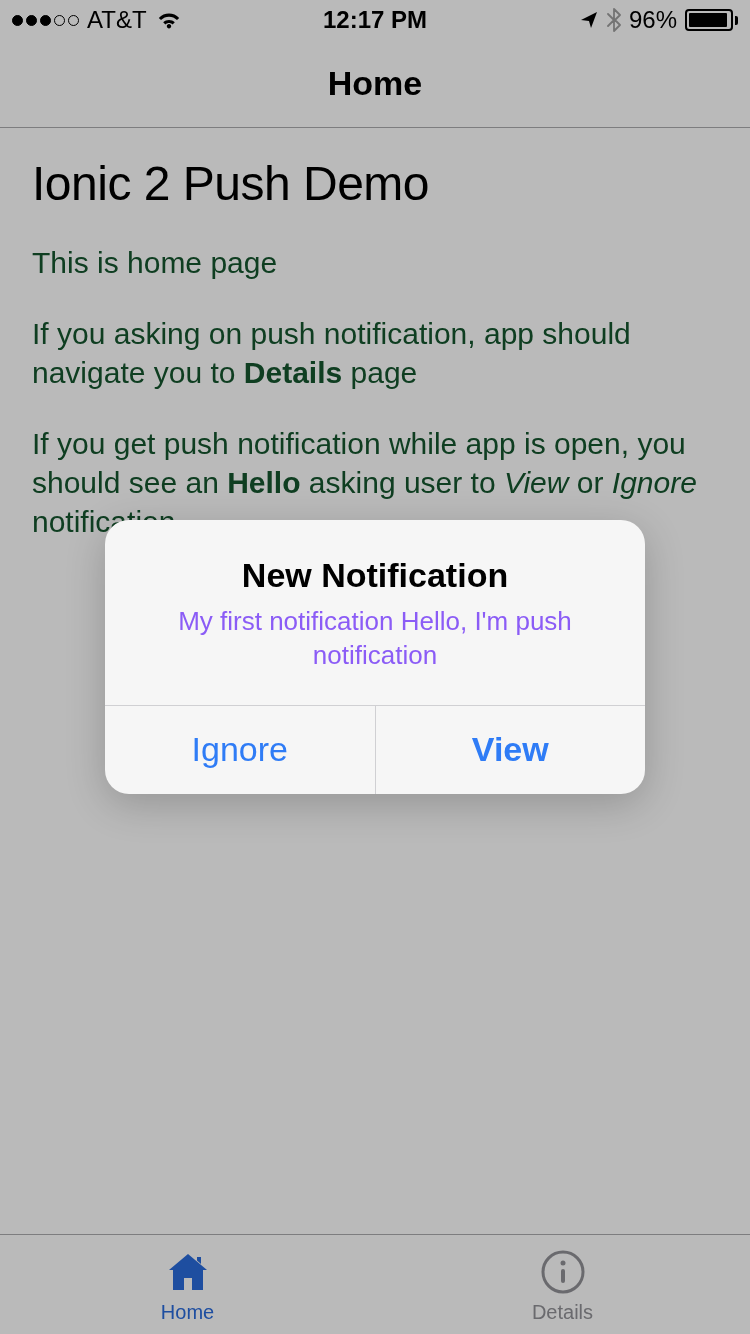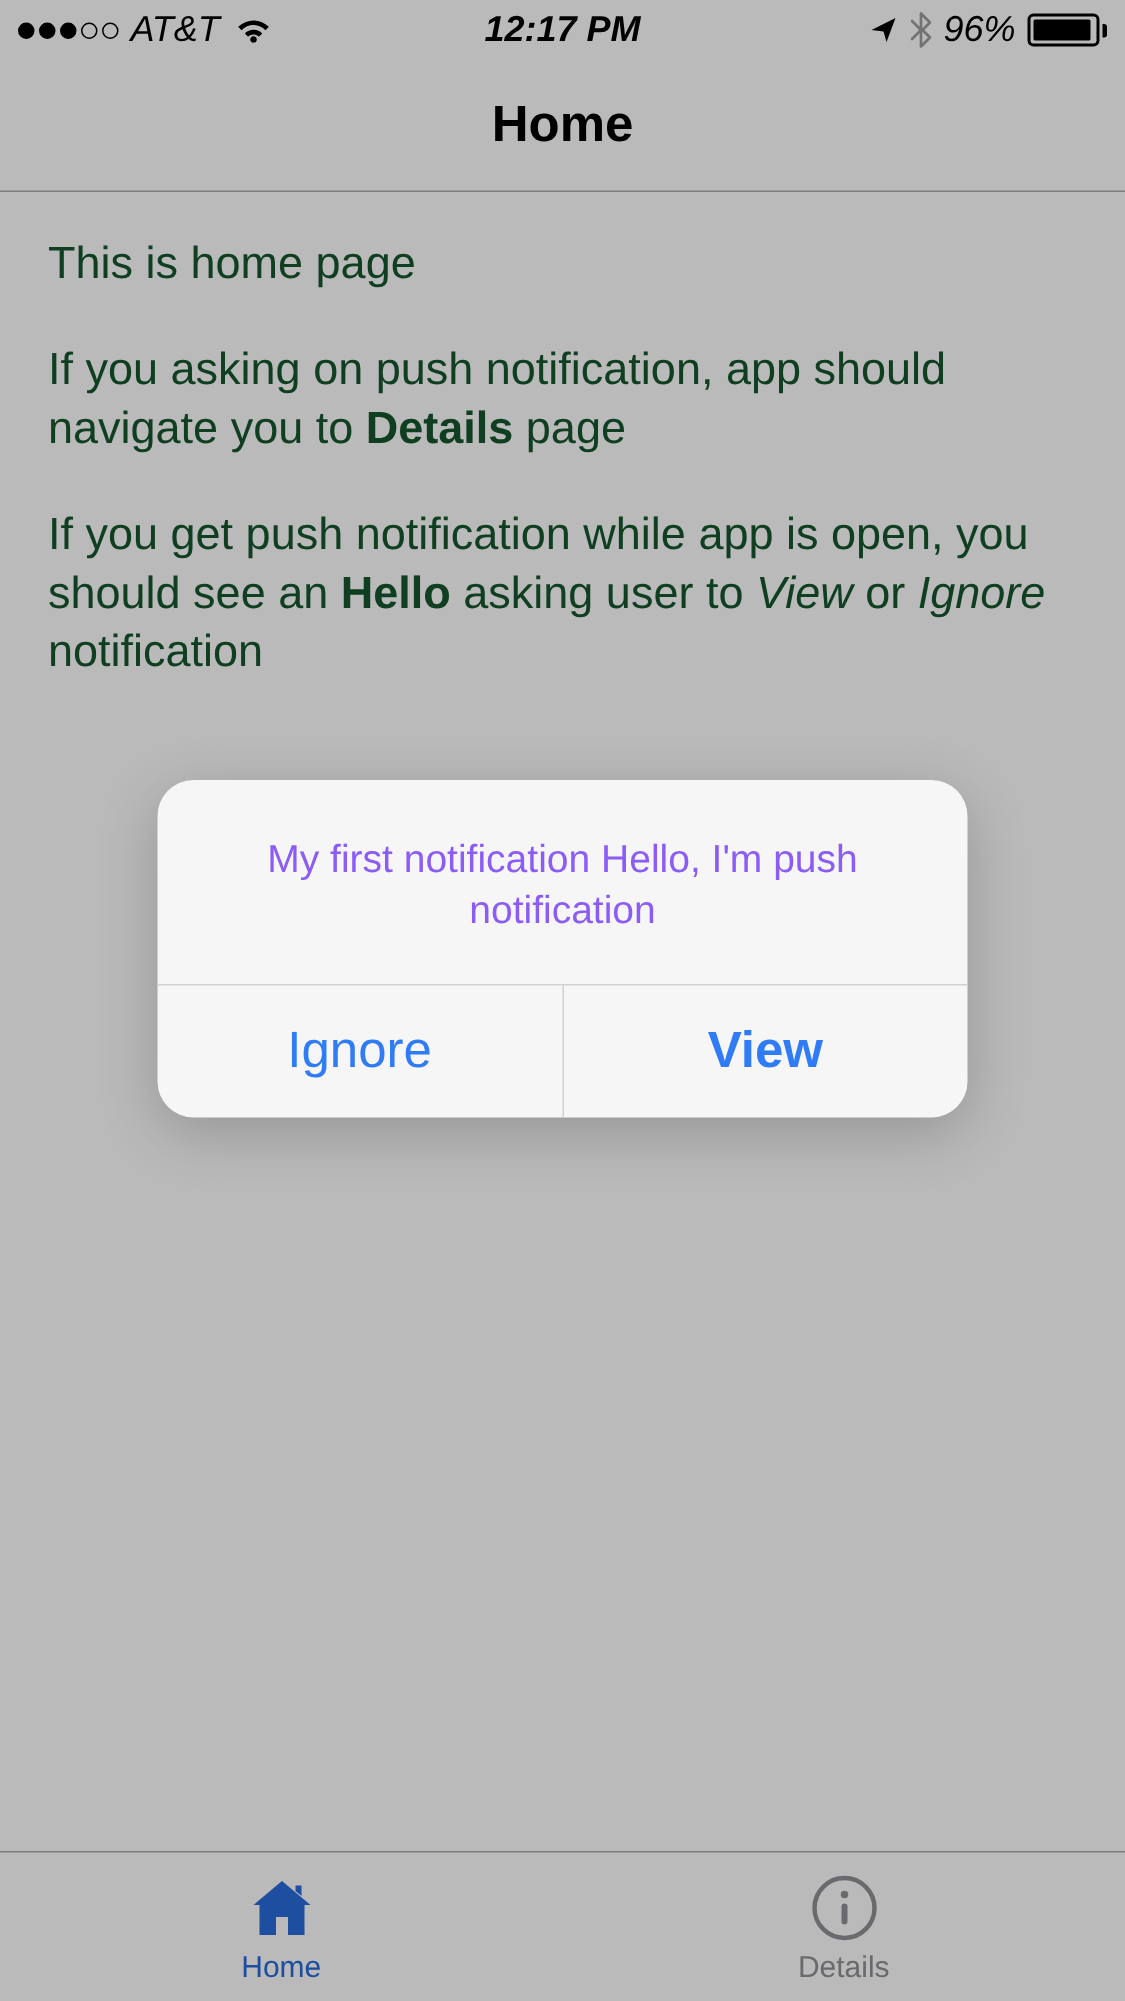--- a/index.html
+++ b/index.html
@@ -20,21 +20,20 @@
   
   .status-bar {
     height: 40px;
     display: flex;
     align-items: center;
     justify-content: space-between;
     padding: 0 12px;
     font-size: 24px;
     font-weight: 500;
     color: #000;
-    font-style: italic;
   }
   .status-left, .status-right {
     display: flex;
     align-items: center;
     gap: 8px;
   }
   .status-center {
     position: absolute;
     left: 50%;
     transform: translateX(-50%);
@@ -244,20 +243,21 @@
       <div class="battery-tip"></div>
     </div>
   </div>
 </div>
 
 <div class="nav-header">
   <span>Home</span>
 </div>
 
 <div class="content">
+  <h1>Ionic 2 Push Demo</h1>
   <p>This is home page</p>
   <p>
     <span>If you asking on push notification, app should navigate you to </span><strong>Details</strong><span> page</span>
   </p>
   <p>
     <span>If you get push notification while app is open, you should see an </span><strong>Hello</strong><span> asking user to </span><em>View</em><span> or </span><em>Ignore</em><span> notification</span>
   </p>
 </div>
 
 <div class="tab-bar">
@@ -278,20 +278,21 @@
         <rect x="22" y="21" width="4" height="14" rx="2" fill="#8e8e93"></rect>
       </svg>
     </div>
     <span>Details</span>
   </div>
 </div>
 
 <div class="overlay">
   <div class="alert">
     <div class="alert-body">
+      <div class="alert-title">New Notification</div>
       <div class="alert-message">My first notification Hello, I'm push notification</div>
     </div>
     <div class="alert-buttons">
       <button class="alert-button">Ignore</button>
       <button class="alert-button bold">View</button>
     </div>
   </div>
 </div>
 
 </body></html>

